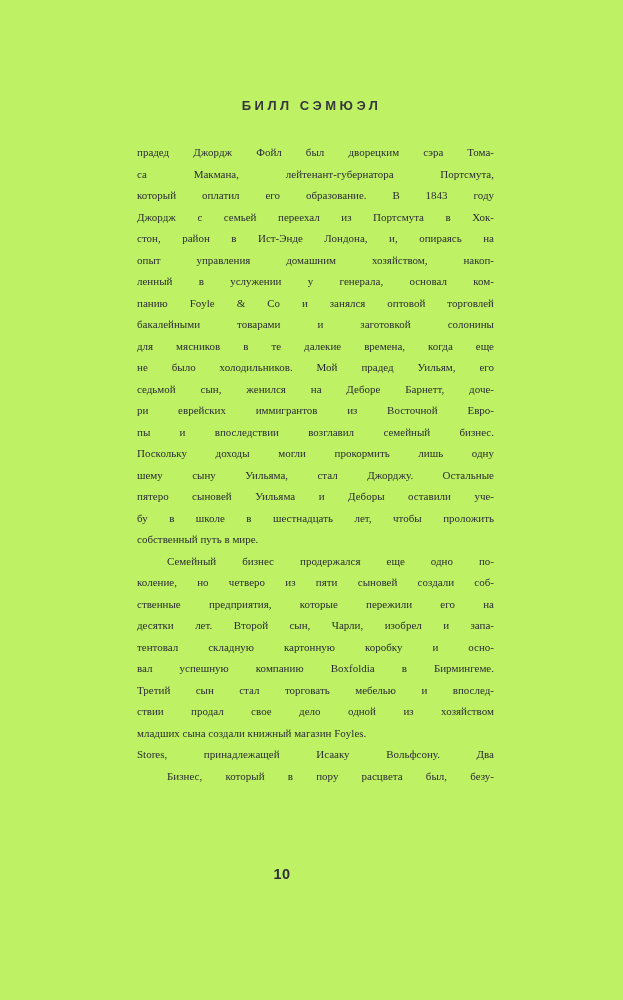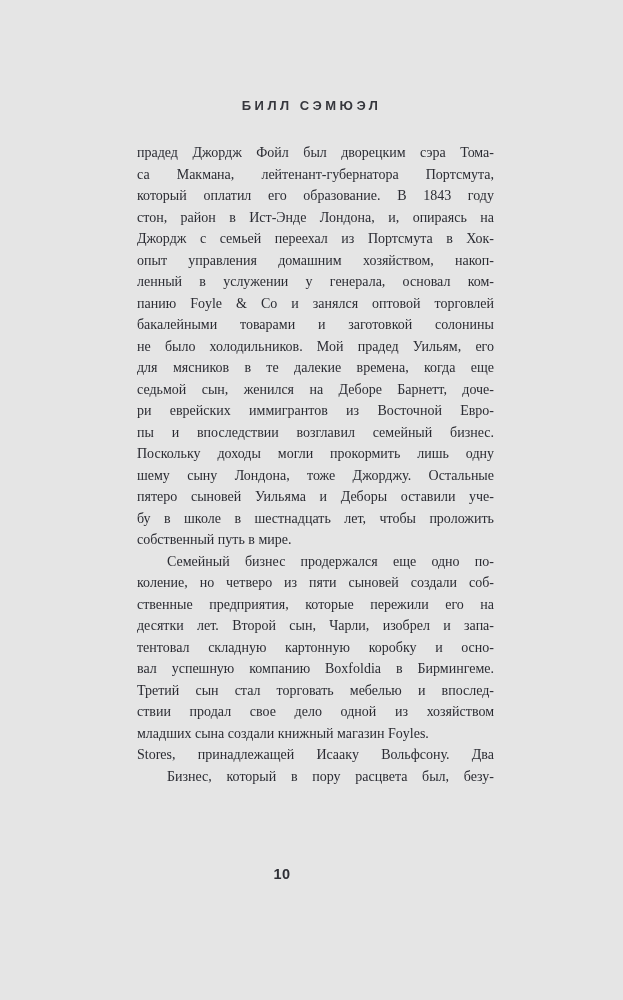--- a/index.html
+++ b/index.html
@@ -4,21 +4,21 @@
 <style>
   html, body {
     margin: 0;
     padding: 0;
     background: #fdfdfd;
   }
   .page {
     position: relative;
     width: 623px;
     height: 1000px;
-    background: #e5e5e5;
+    background: #bef264;
     overflow: hidden;
     font-family: "Liberation Serif", "DejaVu Serif", serif;
   }
   .running-header {
     position: absolute;
     top: 98px;
     left: 0;
     width: 623px;
     text-align: center;
     font-family: "Liberation Sans", "DejaVu Sans", sans-serif;
@@ -26,21 +26,21 @@
     font-weight: 700;
     letter-spacing: 3.5px;
     color: #36373d;
   }
   .text-block {
     position: absolute;
     top: 142px;
     left: 137px;
     width: 357px;
     color: #2b2c33;
-    font-size: 14px;
+    font-size: 11px;
     line-height: 21.5px;
   }
   .line {
     white-space: nowrap;
     text-align: justify;
     text-align-last: justify;
   }
   .line.para-end {
     text-align-last: left;
   }
@@ -65,33 +65,33 @@
 
 <div class="page">
 
   <div class="running-header">БИЛЛ СЭМЮЭЛ</div>
 
   <div class="text-block">
 
     <div class="line">прадед Джордж Фойл был дворецким сэра Тома-</div>
     <div class="line">са Макмана, лейтенант-губернатора Портсмута,</div>
     <div class="line">который оплатил его образование. В 1843 году</div>
+    <div class="line">Джордж с семьей переехал из Портсмута в Хок-</div>
     <div class="line">стон, район в Ист-Энде Лондона, и, опираясь на</div>
-    <div class="line">Джордж с семьей переехал из Портсмута в Хок-</div>
     <div class="line">опыт управления домашним хозяйством, накоп-</div>
     <div class="line">ленный в услужении у генерала, основал ком-</div>
     <div class="line">панию Foyle &amp; Co и занялся оптовой торговлей</div>
     <div class="line">бакалейными товарами и заготовкой солонины</div>
+    <div class="line">для мясников в те далекие времена, когда еще</div>
     <div class="line">не было холодильников. Мой прадед Уильям, его</div>
-    <div class="line">для мясников в те далекие времена, когда еще</div>
     <div class="line">седьмой сын, женился на Деборе Барнетт, доче-</div>
     <div class="line">ри еврейских иммигрантов из Восточной Евро-</div>
     <div class="line">пы и впоследствии возглавил семейный бизнес.</div>
     <div class="line">Поскольку доходы могли прокормить лишь одну</div>
-    <div class="line">шему сыну Лондона, тоже Джорджу. Остальные</div>
+    <div class="line">шему сыну Уильяма, стал Джорджу. Остальные</div>
     <div class="line">пятеро сыновей Уильяма и Деборы оставили уче-</div>
     <div class="line">бу в школе в шестнадцать лет, чтобы проложить</div>
     <div class="line para-end">собственный путь в мире.</div>
 
     <div class="line indent">Семейный бизнес продержался еще одно по-</div>
     <div class="line">коление, но четверо из пяти сыновей создали соб-</div>
     <div class="line">ственные предприятия, которые пережили его на</div>
     <div class="line">десятки лет. Второй сын, Чарли, изобрел и запа-</div>
     <div class="line">тентовал складную картонную коробку и осно-</div>
     <div class="line">вал успешную компанию Boxfoldia в Бирмингеме.</div>

